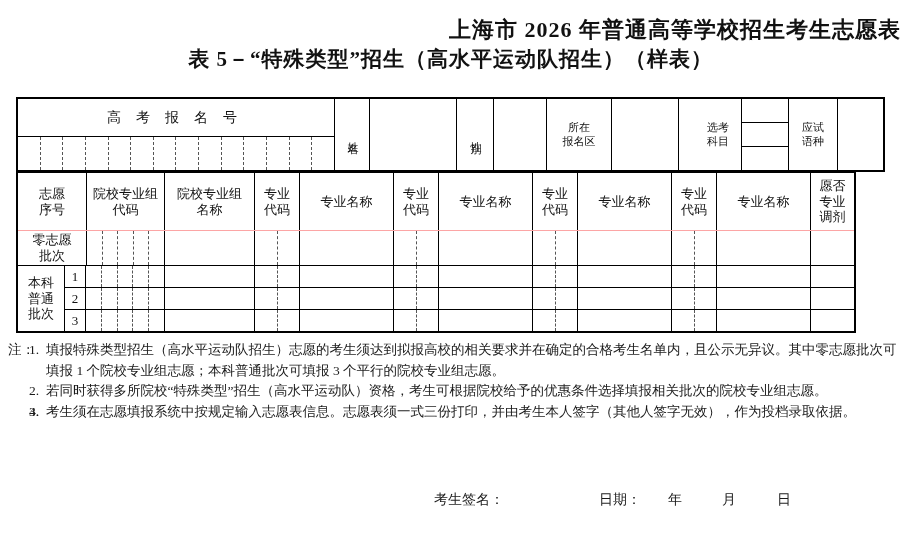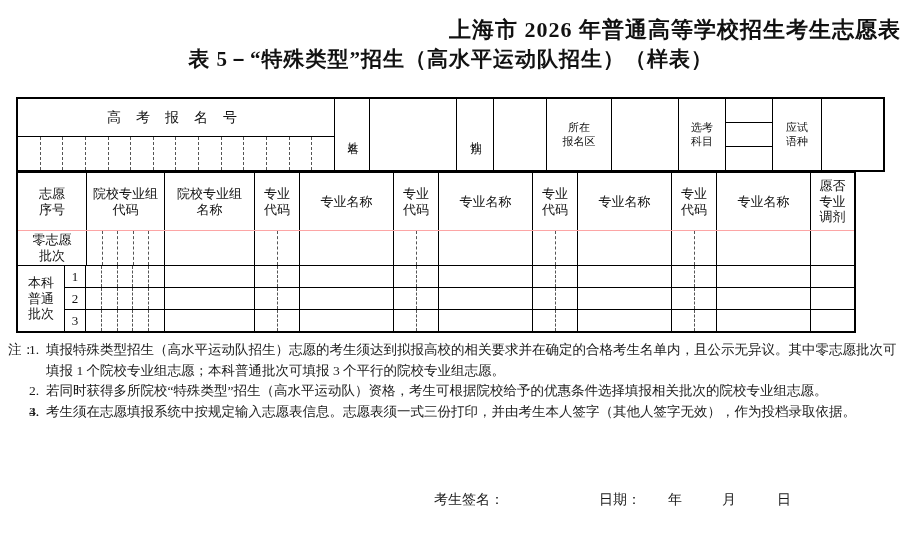--- a/index.html
+++ b/index.html
@@ -21,21 +21,21 @@
                justify-content:center;font-size:14px;letter-spacing:15px;padding-left:7px;}
   .p-reg-digits{flex:1;display:flex;}
   .p-reg-digits i{flex:1;border-left:1px dashed #555;}
   .p-reg-digits i:first-child{border-left:none;}
   .p-cell{border-left:1px solid #000;display:flex;align-items:center;justify-content:center;
           font-size:11px;text-align:center;line-height:1.25;white-space:pre-line;}
   .vert{writing-mode:vertical-rl;text-orientation:upright;letter-spacing:2px;}
   .w-namelab{width:34px;} .w-nameblank{width:86px;}
   .w-sexlab{width:36px;}  .w-sexblank{width:52px;}
   .w-distlab{width:64px;} .w-distblank{width:66px;}
-  .w-subjlab{width:46px;}
+  .w-subjlab{width:46px;padding-left:16px;}
   .p-boxes{width:46px;border-left:1px solid #000;display:flex;flex-direction:column;}
   .p-boxes i{flex:1;border-top:1px solid #000;}
   .p-boxes i:first-child{border-top:none;}
   .w-langlab{width:48px;} .w-langblank{flex:1;}
 
   
   .vtable{position:absolute;left:16px;top:171px;width:840px;
           border:2px solid #000;box-sizing:border-box;}
   .vrow{display:flex;}
   .vcell{box-sizing:border-box;border-left:1px solid #000;display:flex;align-items:center;

